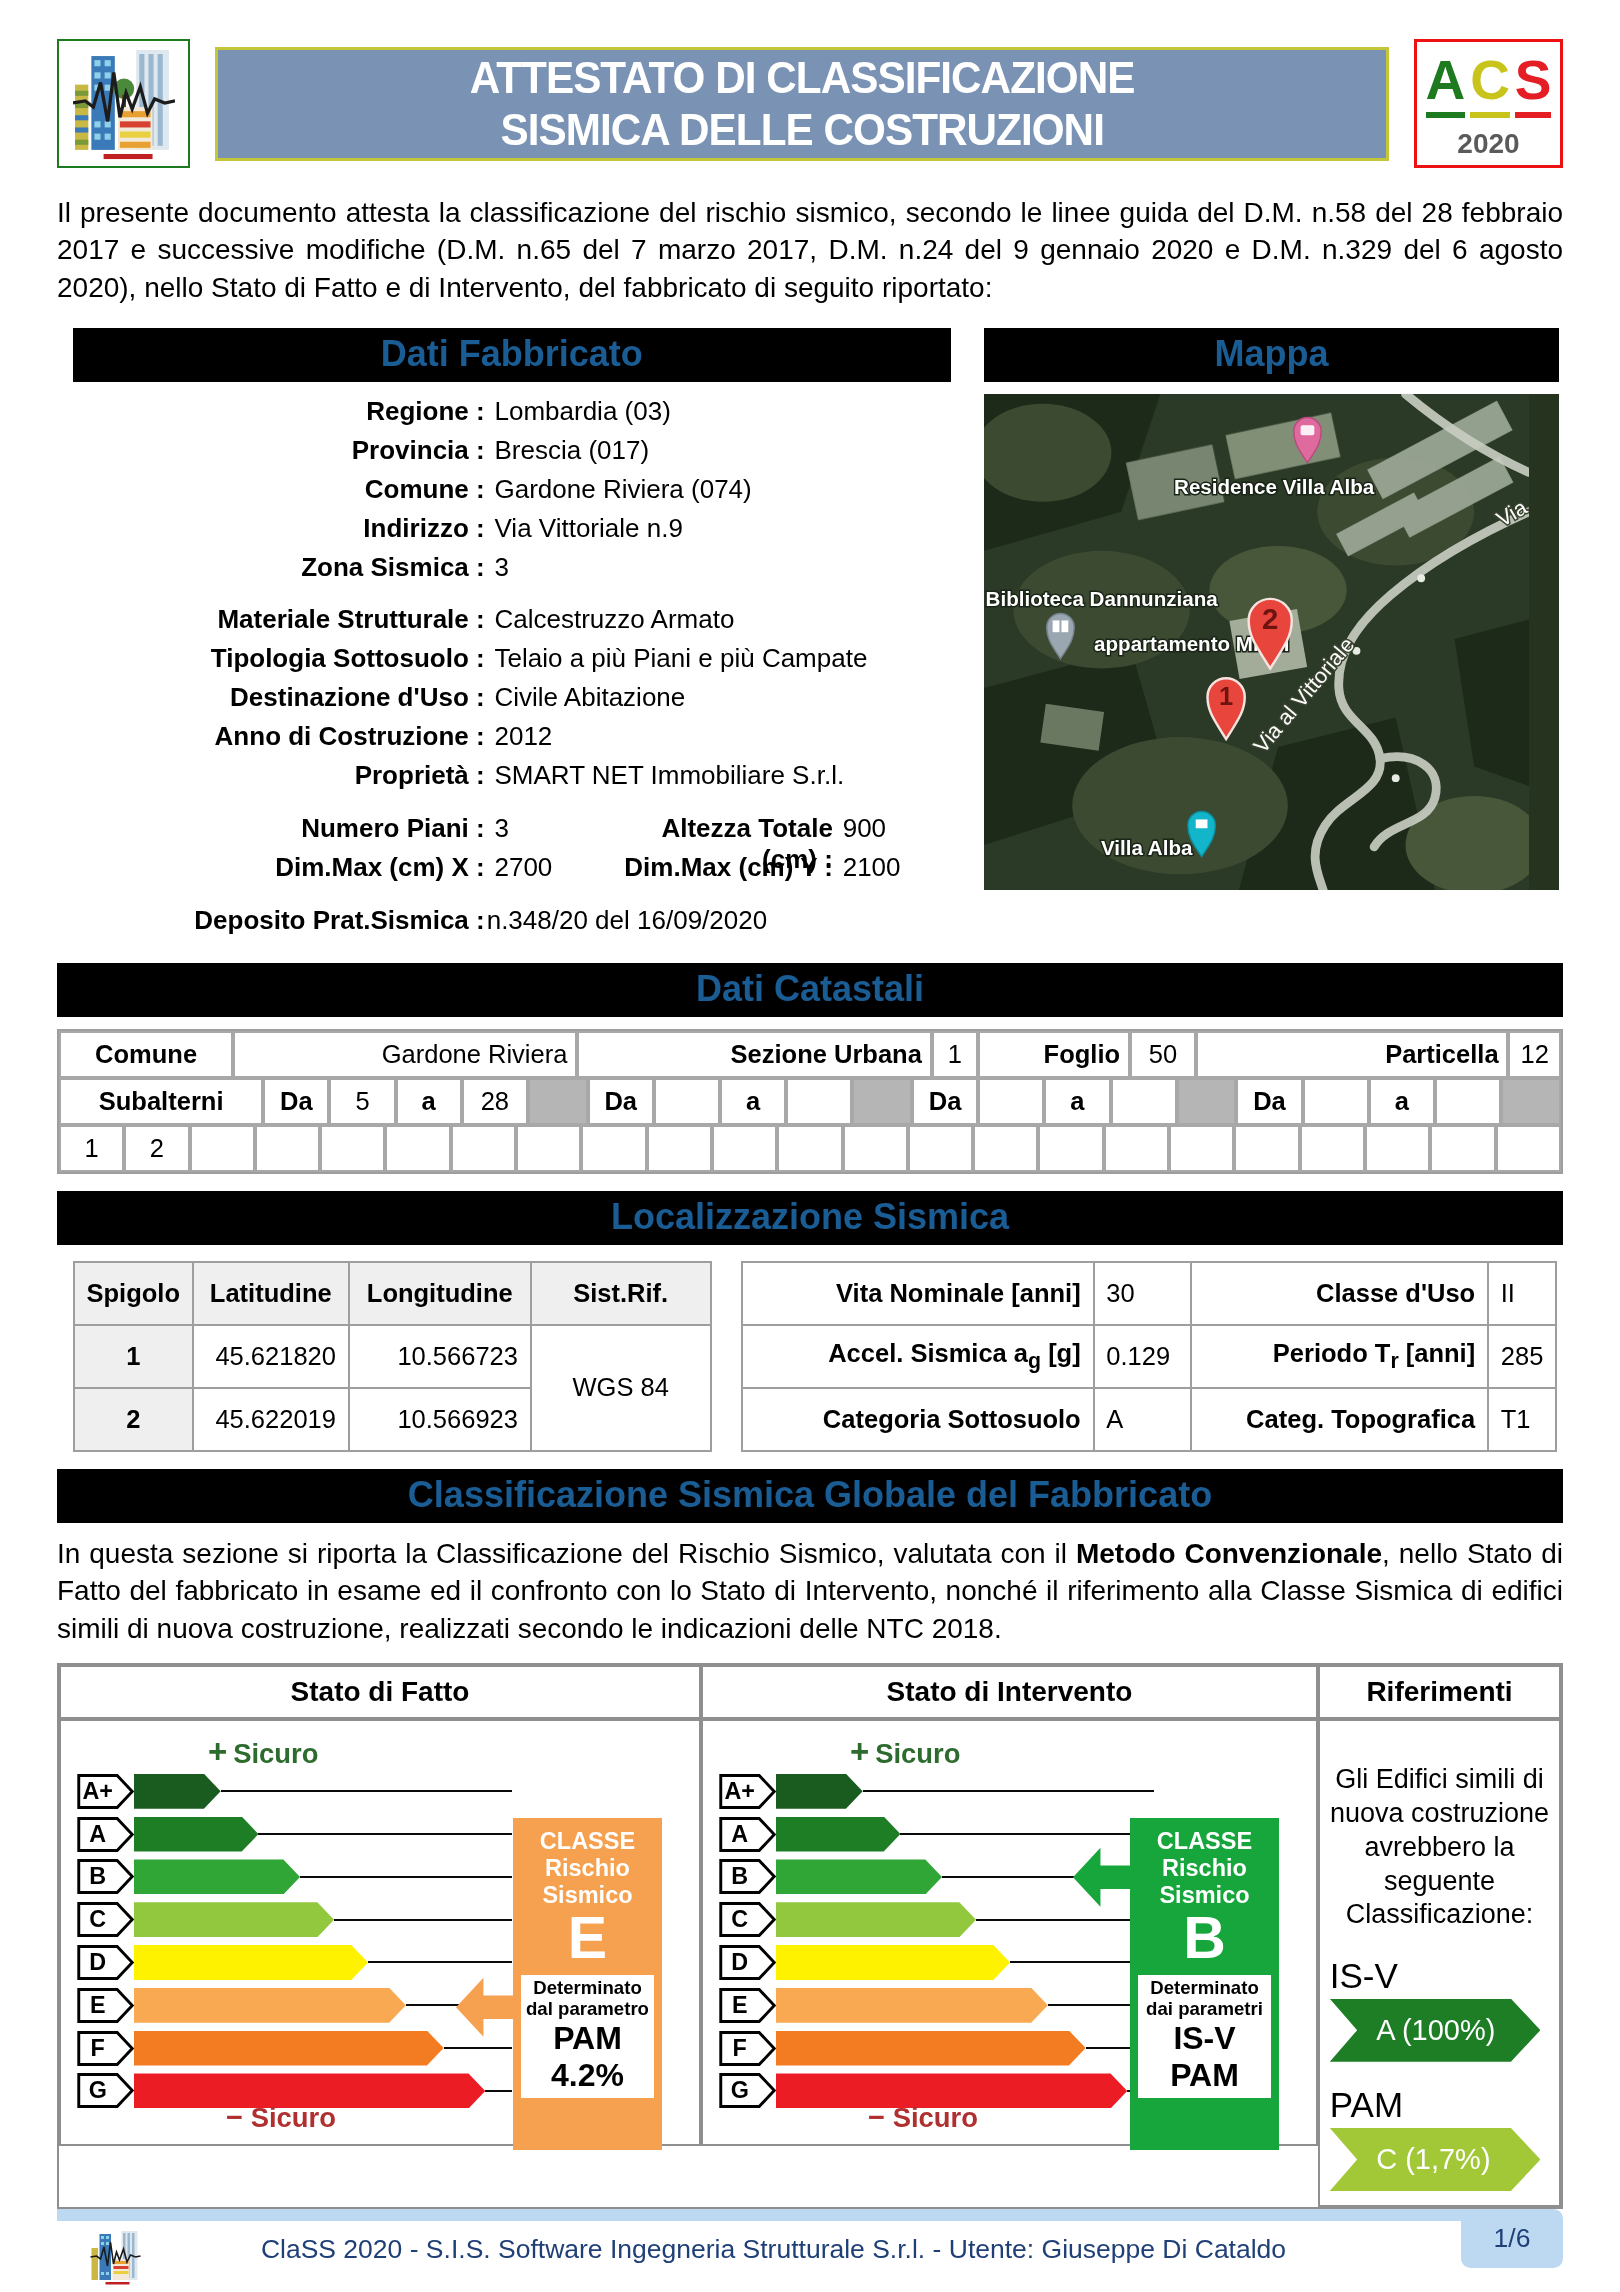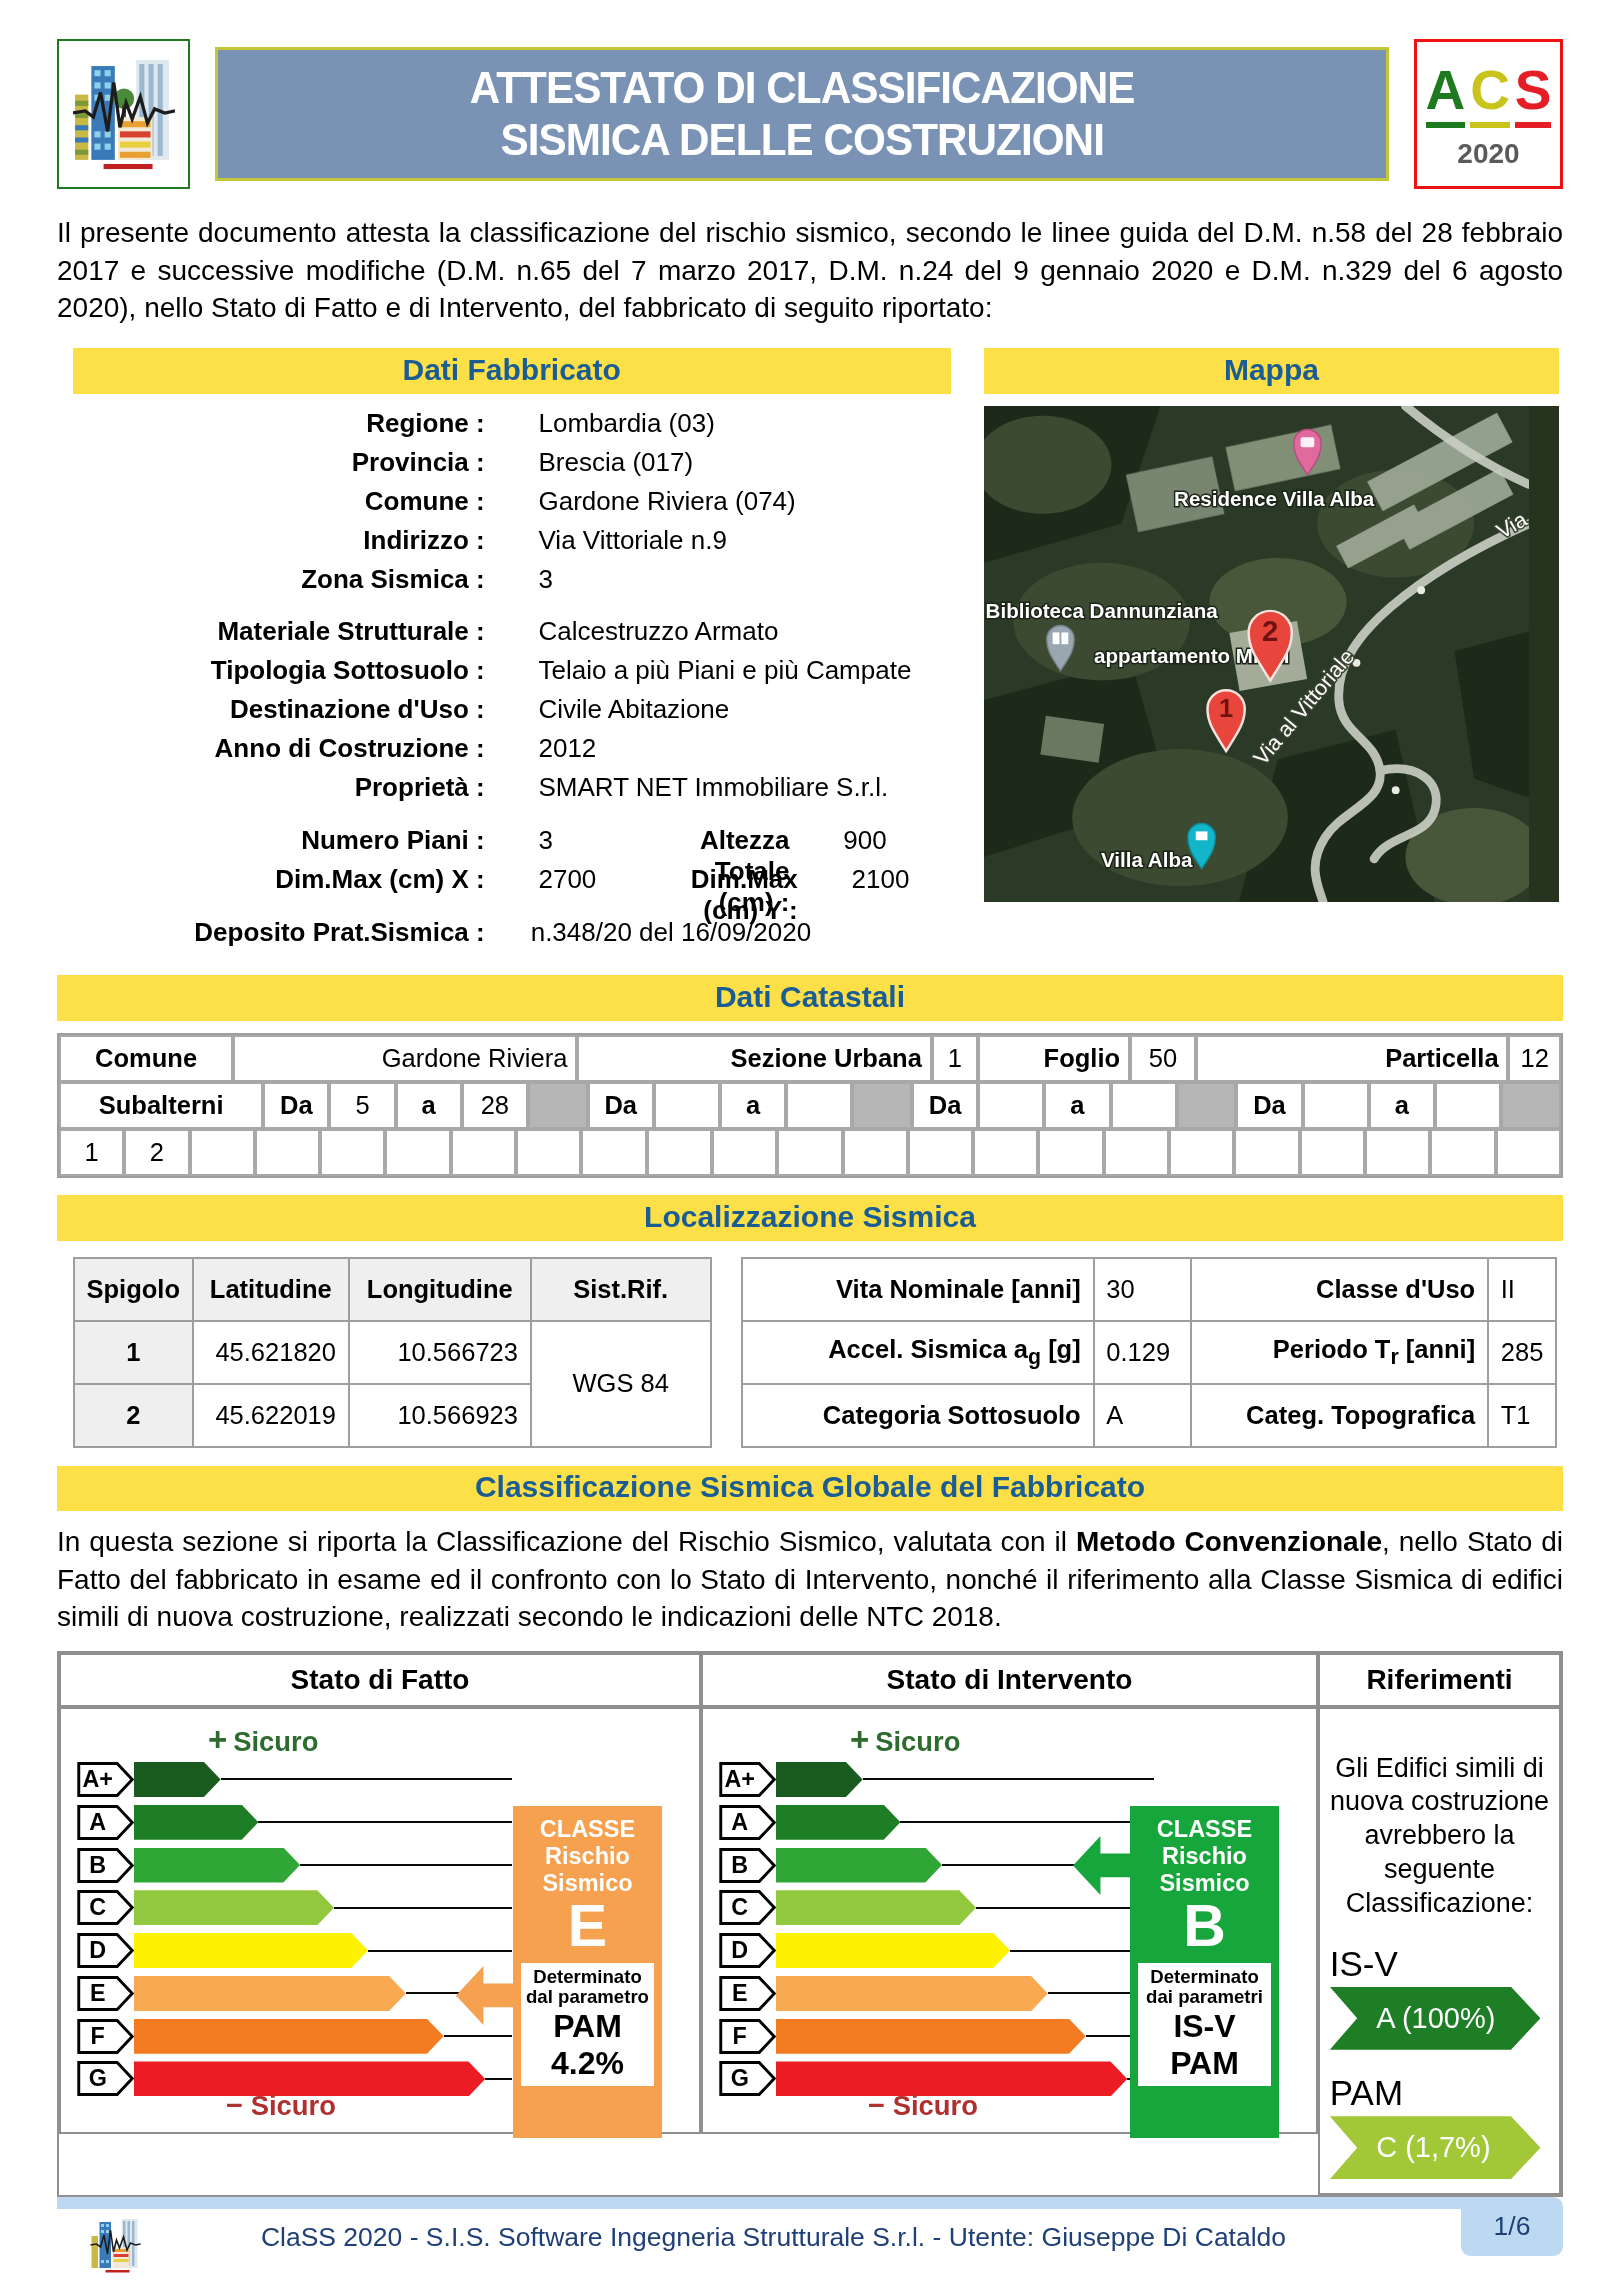--- a/index.html
+++ b/index.html
@@ -21,26 +21,26 @@
   .acs-letter { font-size:55px; font-weight:bold; line-height:1; padding-bottom:3.9px; border-bottom:6.9px solid; }
   .acs-a { color:#1E7A1E; border-color:#1E7A1E; }
   .acs-c { color:#C9C41B; border-color:#C9C41B; }
   .acs-s { color:#E51E25; border-color:#E51E25; }
   .acs-year { color:#5a5a5a; font-size:28px; margin-top:9.8px; font-weight:bold; }
 
   
   .intro { margin-top:25.5px; font-size:28px; line-height:1.34; text-align:justify; }
 
   
-  .secbar { background:#fde047; color:#1A5C94; font-weight:bold; font-size:30px; text-align:center; padding:4.9px 0 6.9px; }
+  .secbar { background:#000000; color:#1A5C94; font-weight:bold; font-size:36px; text-align:center; padding:4.9px 0 6.9px; }
 
   
   .two-col { display:grid; grid-template-columns:878px 1fr; gap:33px; margin-top:21.6px; margin-left:15.7px; margin-right:3.9px; }
   .fab-fields { margin-top:13.7px; }
-  .frow { display:flex; align-items:baseline; height:39px; font-size:26px;gap:44px; }
+  .frow { display:flex; align-items:baseline; height:39px; font-size:26px; }
   .frow .lab { width:412px; text-align:right; font-weight:bold; flex:0 0 auto; }
   .frow .val { margin-left:9.8px; }
   .gap-top { margin-top:13.7px; }
   .frow .lab2 { flex:1; text-align:right; font-weight:bold; }
   .frow .val2 { margin-left:9.8px; width:108px; }
   .map-wrap { width:100%; height:496px; margin-top:11.8px; background:#26331f; overflow:hidden; }
   .map-wrap svg { display:block; }
   .map-label { font-size:21px; fill:#fff; paint-order:stroke; stroke:#1a2417; stroke-width:3px; font-weight:bold; }
   .map-road-label { font-size:22px; fill:#fdfdfd; paint-order:stroke; stroke:#39432f; stroke-width:3px; }
 

